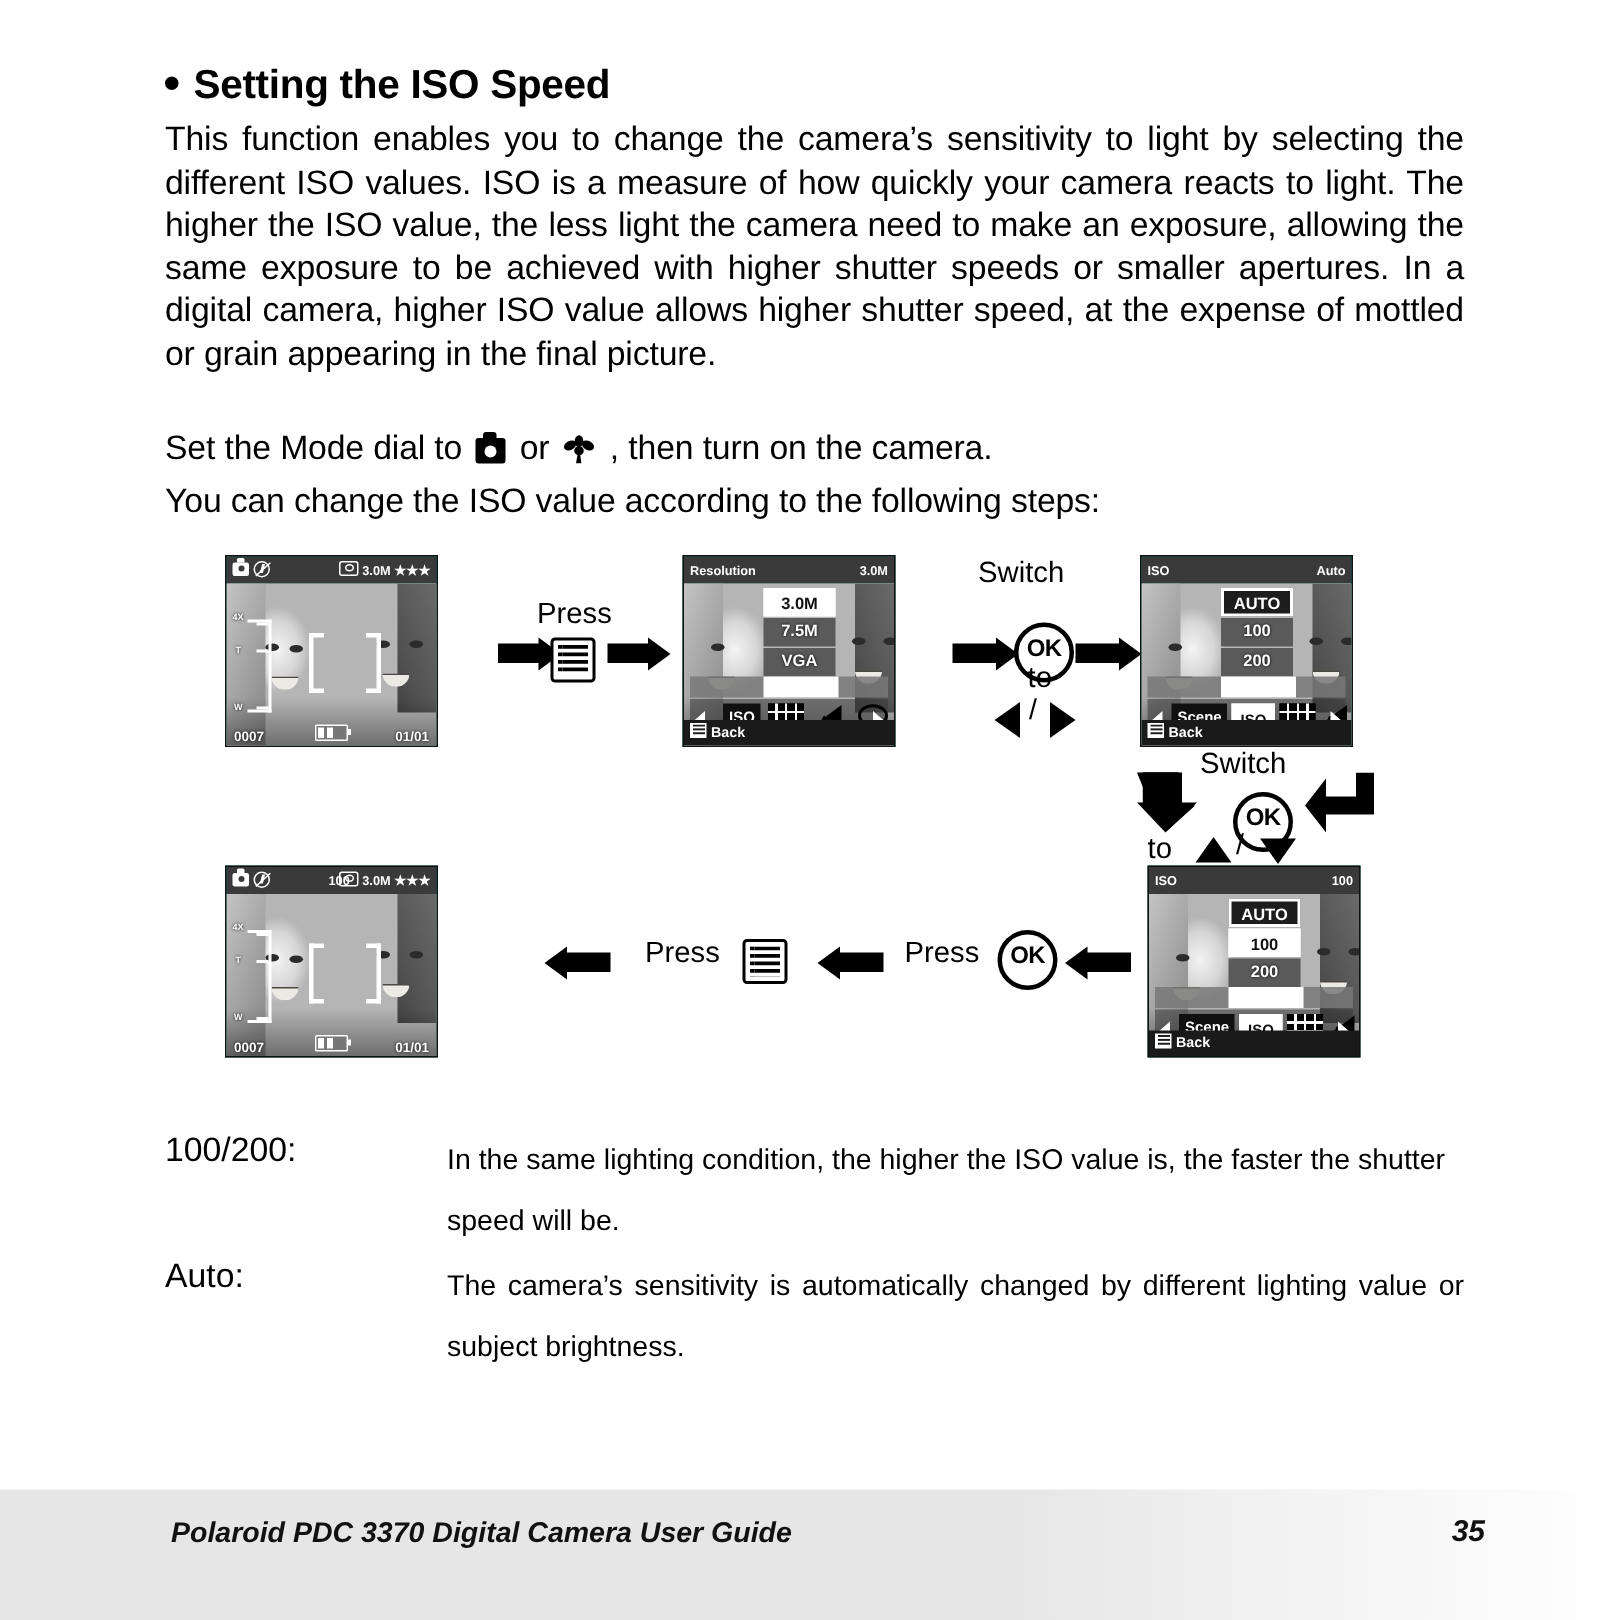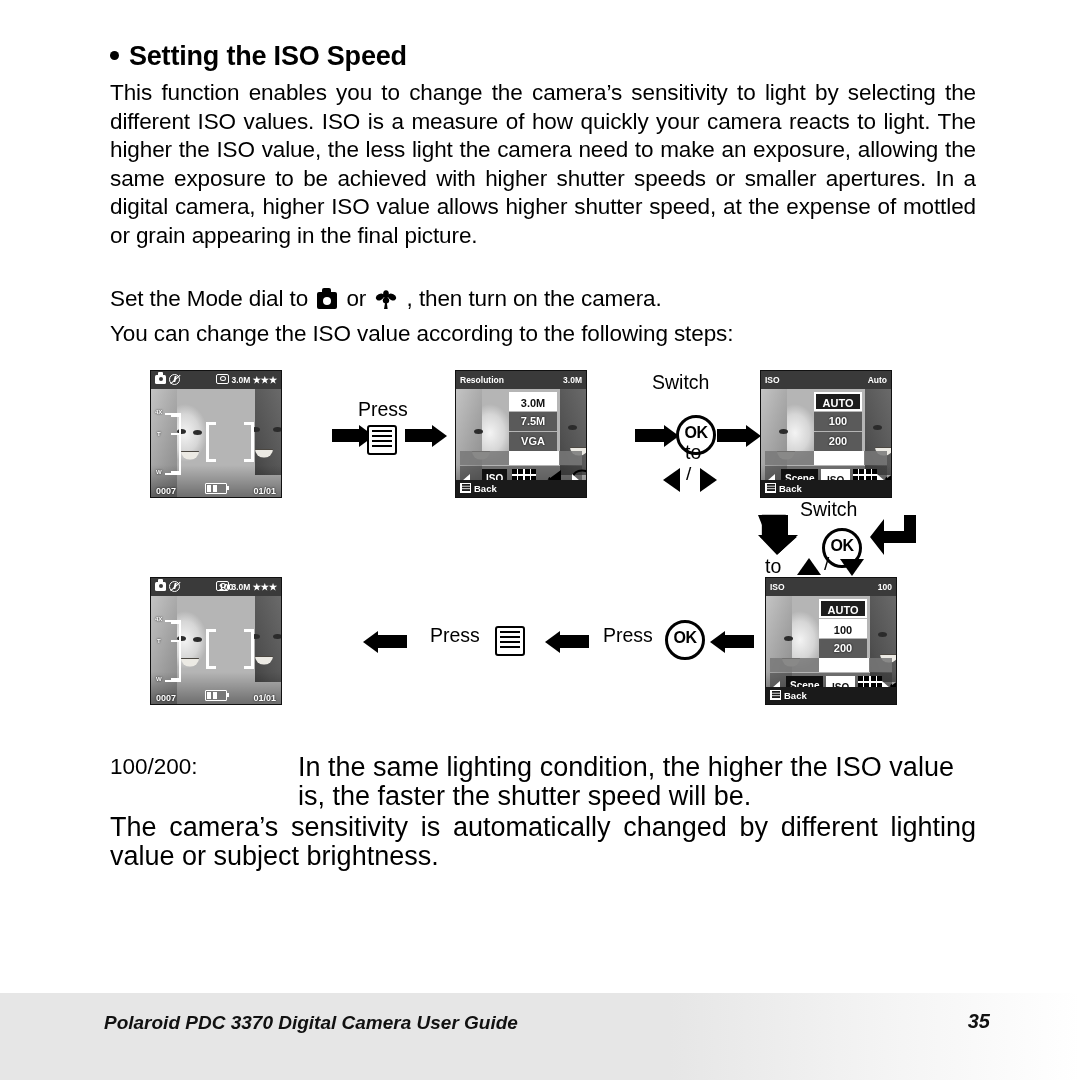--- a/index.html
+++ b/index.html
@@ -69,21 +69,21 @@
     border-radius: 50%;
   }
   .icon-macro { width: 22px; height: 19px; margin: 0 3px; }
 
   
   .flow { position: relative; margin-top: 14px; height: 356px; }
 
   
   .lcd {
     position: absolute;
-    width: 132px; height: 128px;
+    width: 142px; height: 128px;
     background: #0f766e;
     border: 1px solid #111;
     box-sizing: border-box;
     overflow: hidden;
     font-family: "Liberation Sans", sans-serif;
     text-decoration: underline;
   }
   .lcd-topbar {
     position: relative;
     height: 18px;
@@ -429,35 +429,35 @@
 
   
   .deflist { margin-top: 34px; }
   .defrow { display: flex; margin-bottom: 2px; }
   .defterm {
     width: 188px; flex: none;
     font-size: 22.5px; line-height: 28.6px; color: #000;
   }
   .defdesc {
     flex: 1;
-    font-size: 27px; line-height: 29px; color: #000;
+    font-size: 19px; line-height: 41px; color: #000;
     text-align: justify;
   }
   .defdesc.nojust { text-align: left; }
 
   .closing { margin-top: 25px; }
 
   
   .footer-band {
     position: absolute;
     left: 0; bottom: 0; width: 1080px; height: 87px;
     background: linear-gradient(to right, #e6e6e6 0%, #e6e6e6 62%, #f4f4f4 82%, #ffffff 100%);
   }
   .footer-inner {
-    position: absolute; left: 104px; top: 17px; right: 90px;
+    position: absolute; left: 114px; top: 17px; right: 90px;
   }
   .footer-line {
     font-size: 19px;
     font-weight: bold;
     font-style: italic;
     color: #111;
     line-height: 25px;
   }
   .footer-pageno {
     position: absolute;
@@ -815,20 +815,21 @@
       </div>
 
     </div>
 
     <div class="deflist">
       <div class="defrow">
         <div class="defterm">100/200:</div>
         <div class="defdesc nojust">In the same lighting condition, the higher the ISO value is, the faster the shutter speed will be.</div>
       </div>
       <div class="defrow">
+        <div class="defterm">Auto:</div>
         <div class="defdesc">The camera’s sensitivity is automatically changed by different lighting value or subject brightness.</div>
       </div>
     </div>
 
 
   </div>
 
   <div class="footer-band">
     <div class="footer-inner">
       <div class="footer-line">Polaroid PDC 3370 Digital Camera User Guide</div>

